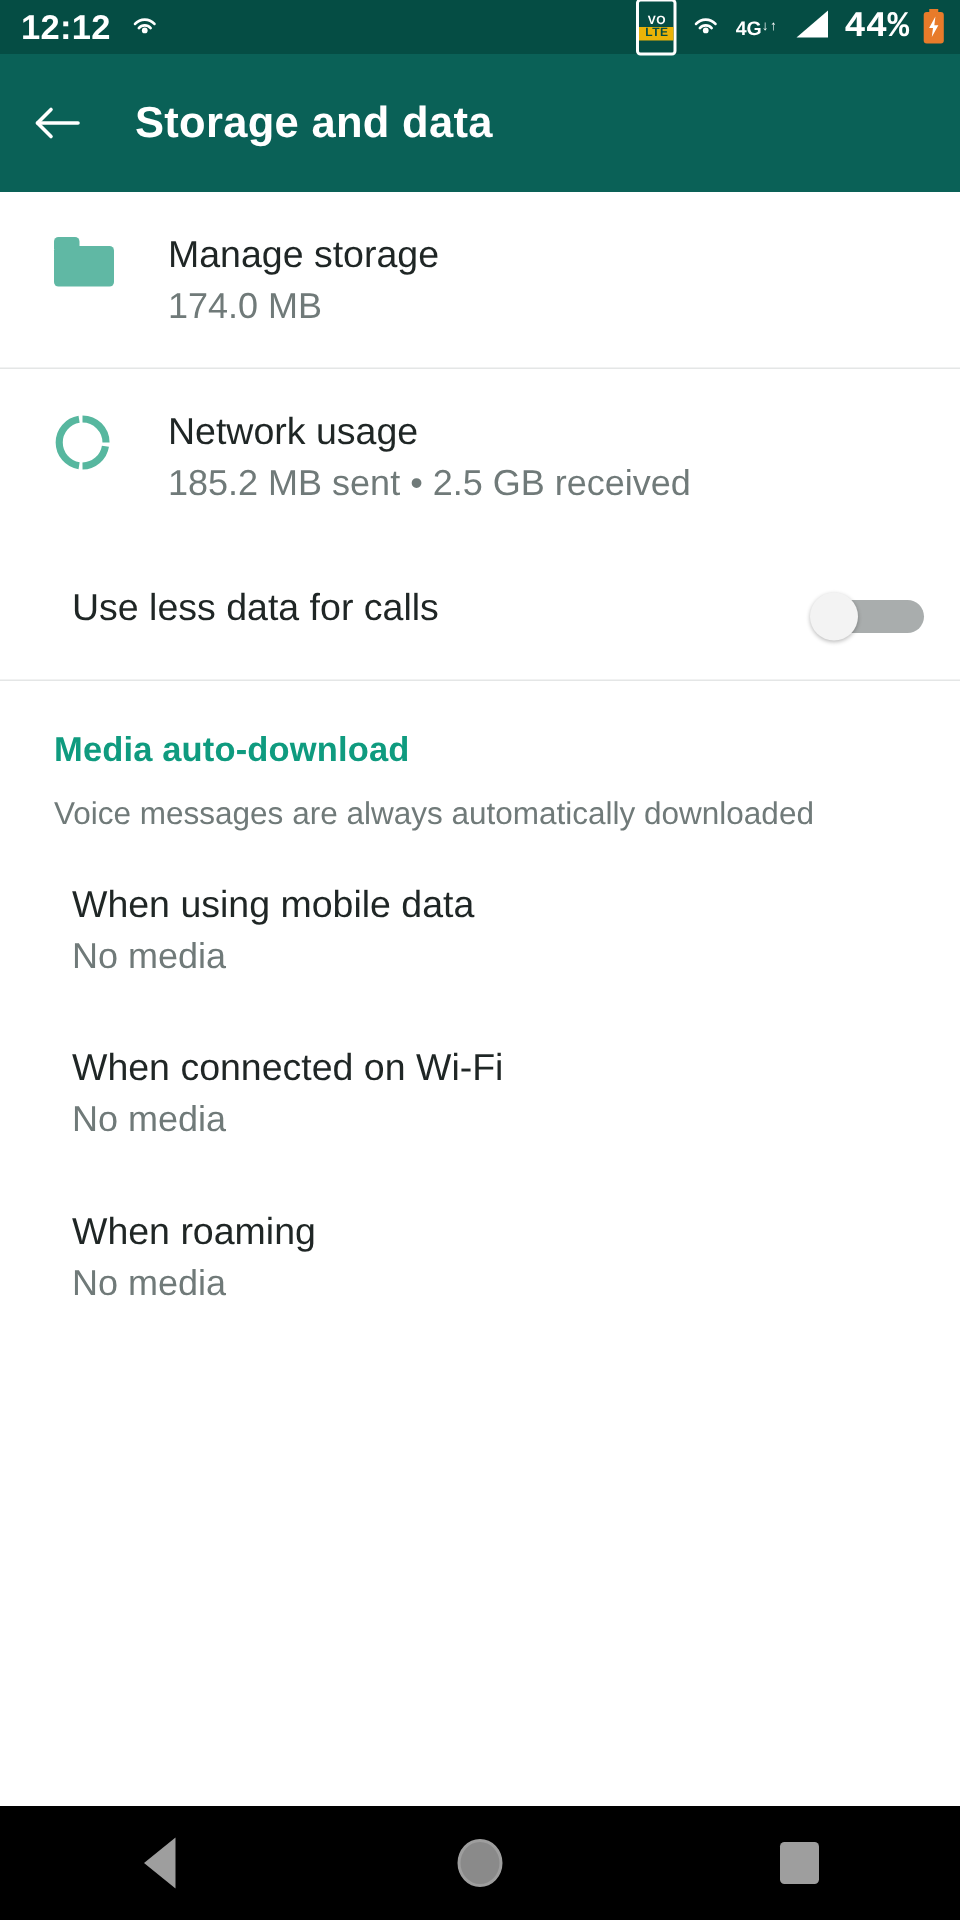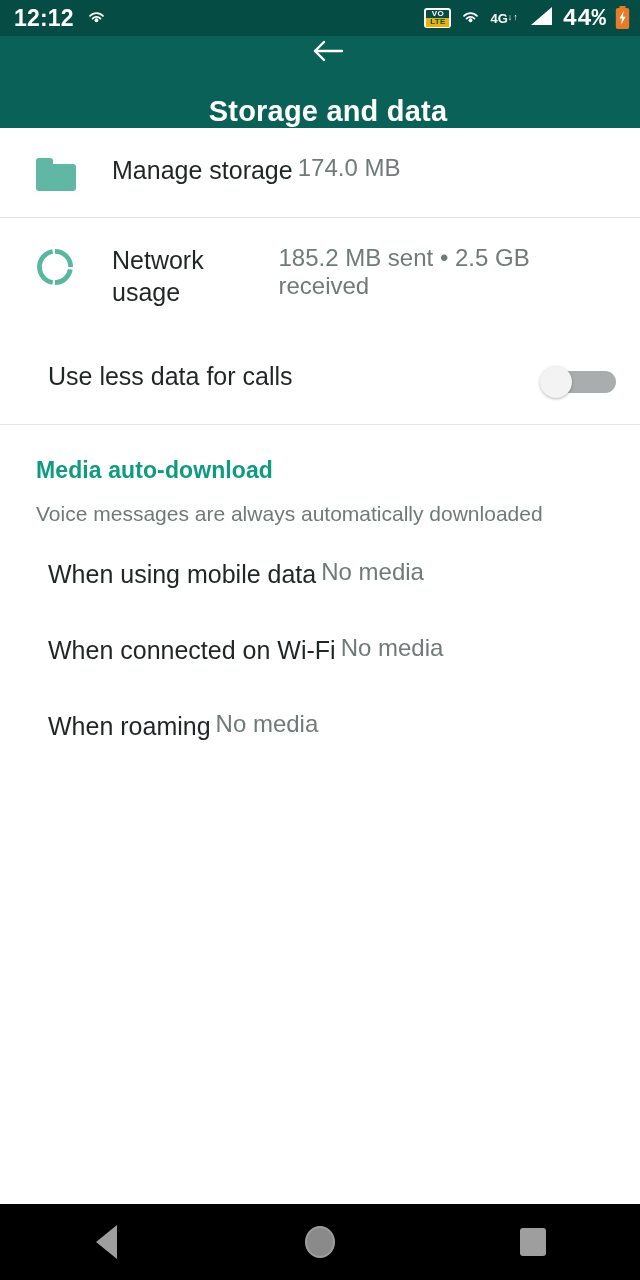--- a/index.html
+++ b/index.html
@@ -17,53 +17,53 @@
     display:flex; align-items:center; justify-content:space-between;
     padding:0 10px 0 14px;
   }
   .sb-left{ display:flex; align-items:center; gap:12px; }
   .sb-clock{ font-size:23px; font-weight:bold; letter-spacing:.2px; line-height:1; }
   .sb-right{ display:flex; align-items:center; gap:9px; }
 
   .ico-cast{ width:21px; height:21px; display:block; }
   .volte{
     border:2px solid #fff; border-radius:3px;
-    width:27px; height:20px;
+    width:27px; height:38px;
     display:flex; flex-direction:column; align-items:center; justify-content:center;
     font-size:8px; font-weight:bold; line-height:8.5px; letter-spacing:.3px;margin-left:20px;
   }
   .volte b{ display:block; font-weight:bold; }
   .volte .lte{ background:#eab308; color:#054D44; width:100%; text-align:center; }
   .volte .vo{ color:#fff; width:100%; text-align:center; }
   .g4{ display:flex; flex-direction:row; align-items:center; line-height:1;text-align:right; }
   .g4 .lbl{ font-size:13px; font-weight:bold; }
   .g4 .arrows{ font-size:9px; letter-spacing:1px; margin-top:-1px; }
   .sb-batt{ font-size:24px; font-weight:bold;font-family:Liberation Mono, monospace; }
   .batt-ico{ width:15px; height:24px; position:relative; }
 
   
   .appbar{
     height:92px; background:#0A6157; display:flex; align-items:center;
-    padding-left:16px; gap:30px;flex-direction:column;
+    padding-left:16px; gap:30px;
   }
   .back-btn{ width:44px; height:44px; display:flex; align-items:center; justify-content:center; cursor:pointer; }
   .appbar-title{
     color:#ffffff; font-size:29px; font-weight:bold; letter-spacing:.2px;
   }
 
   
   .content{ background:#ffffff; }
   .divider{ height:1px; background:#e4e6e6; width:100%; }
 
   .row{
     display:flex; align-items:flex-start;
     padding:26px 24px 26px 36px; cursor:pointer; min-height:70px;
   }
   .row-icon{ width:76px; flex:0 0 76px; display:flex; align-items:flex-start; justify-content:flex-start; padding-top:4px; }
-  .row-body{ flex:1; display:flex; flex-direction:row; gap:5px; }
+  .row-body{ flex:1; display:flex; flex-direction:column; gap:5px; }
   .row-title{ font-size:25px; color:#1f2625; line-height:32px; }
   .row-sub{ font-size:24px; color:#707a79; line-height:28px; }
   .row-right{ display:flex; align-items:center; padding-top:6px; }
 
   .row.noicon{ padding-left:48px; }
   .row.media-opt{ padding-top:22px; padding-bottom:22px; }
 
   
   .folder-ico{ width:40px; height:33px; position:relative; }
   .folder-ico .tab{

